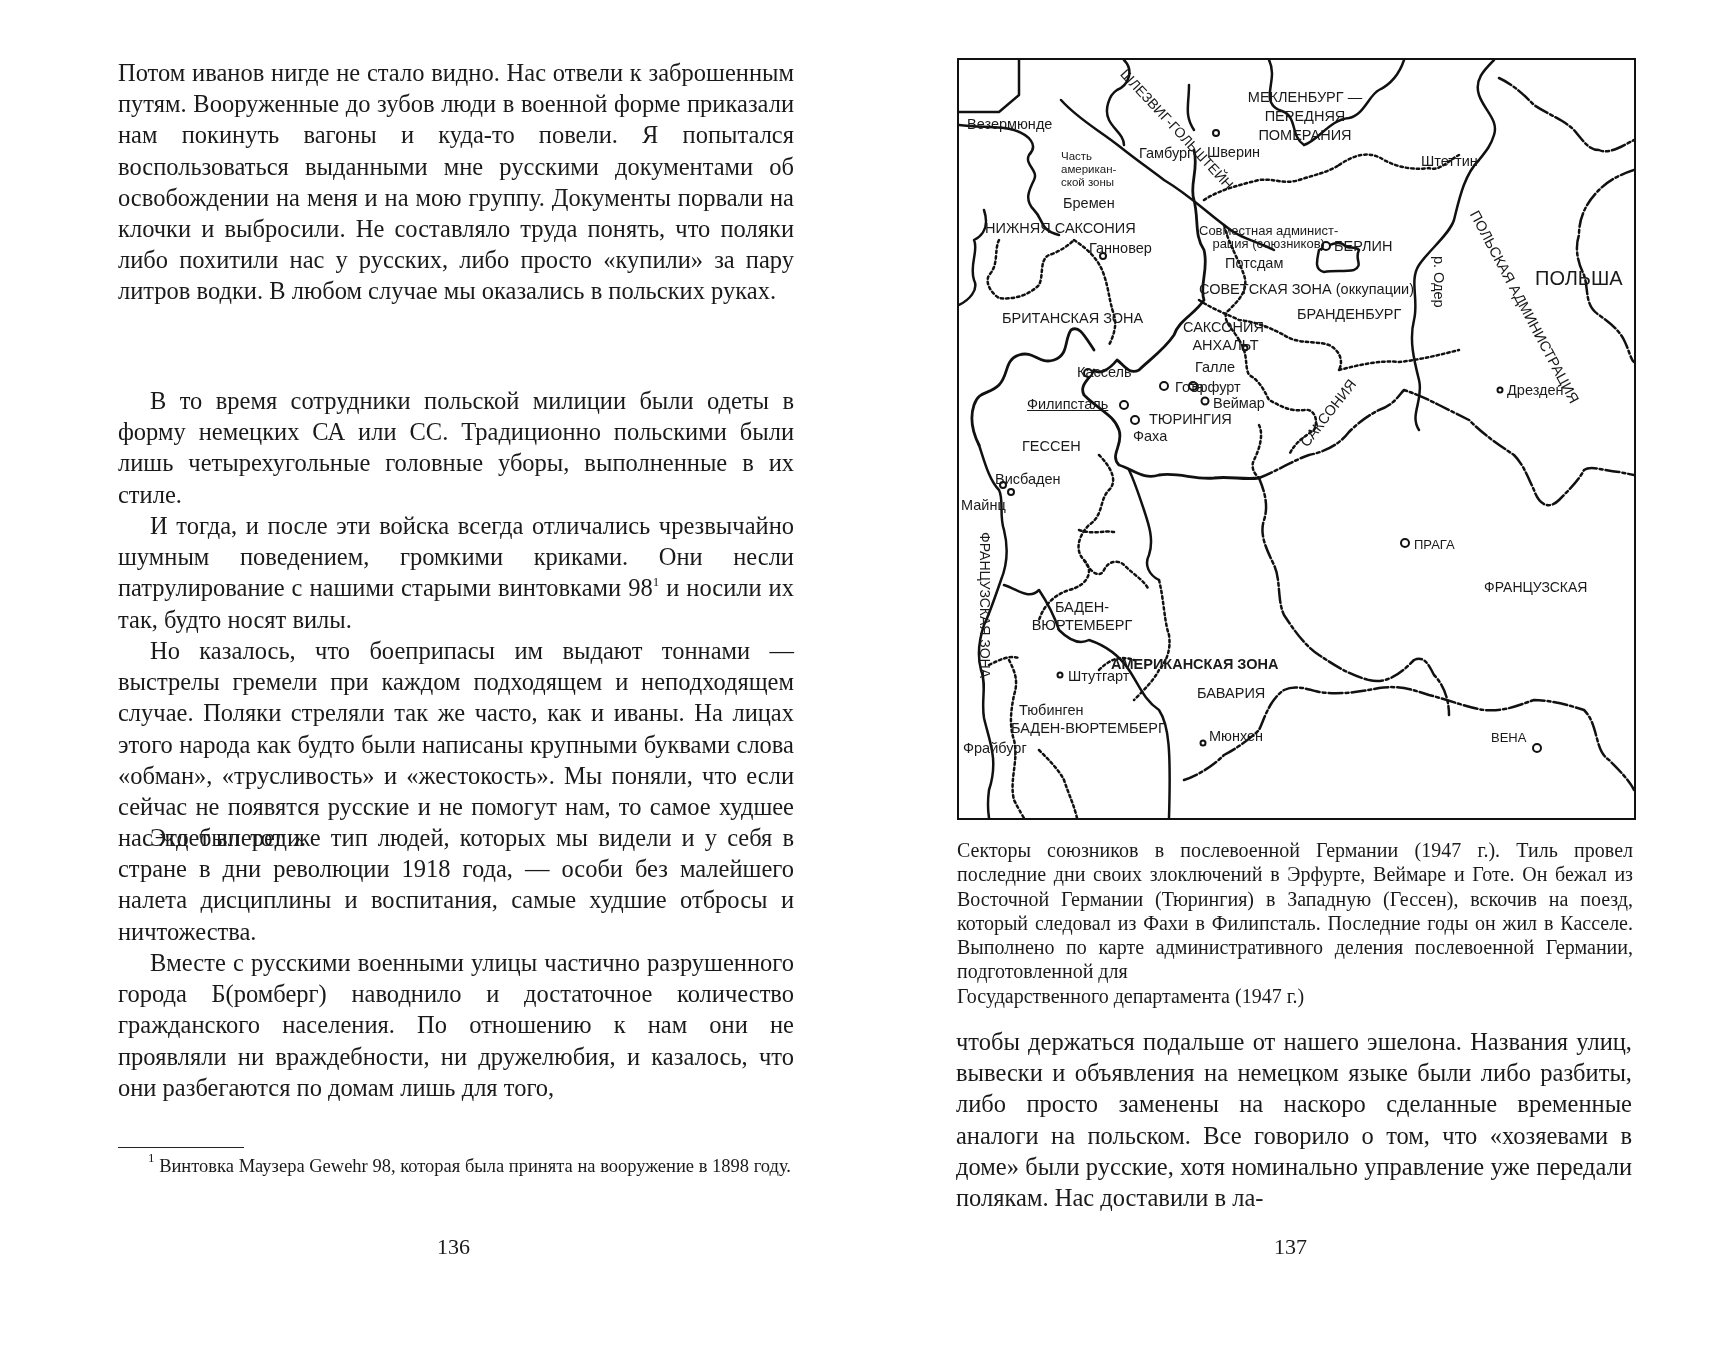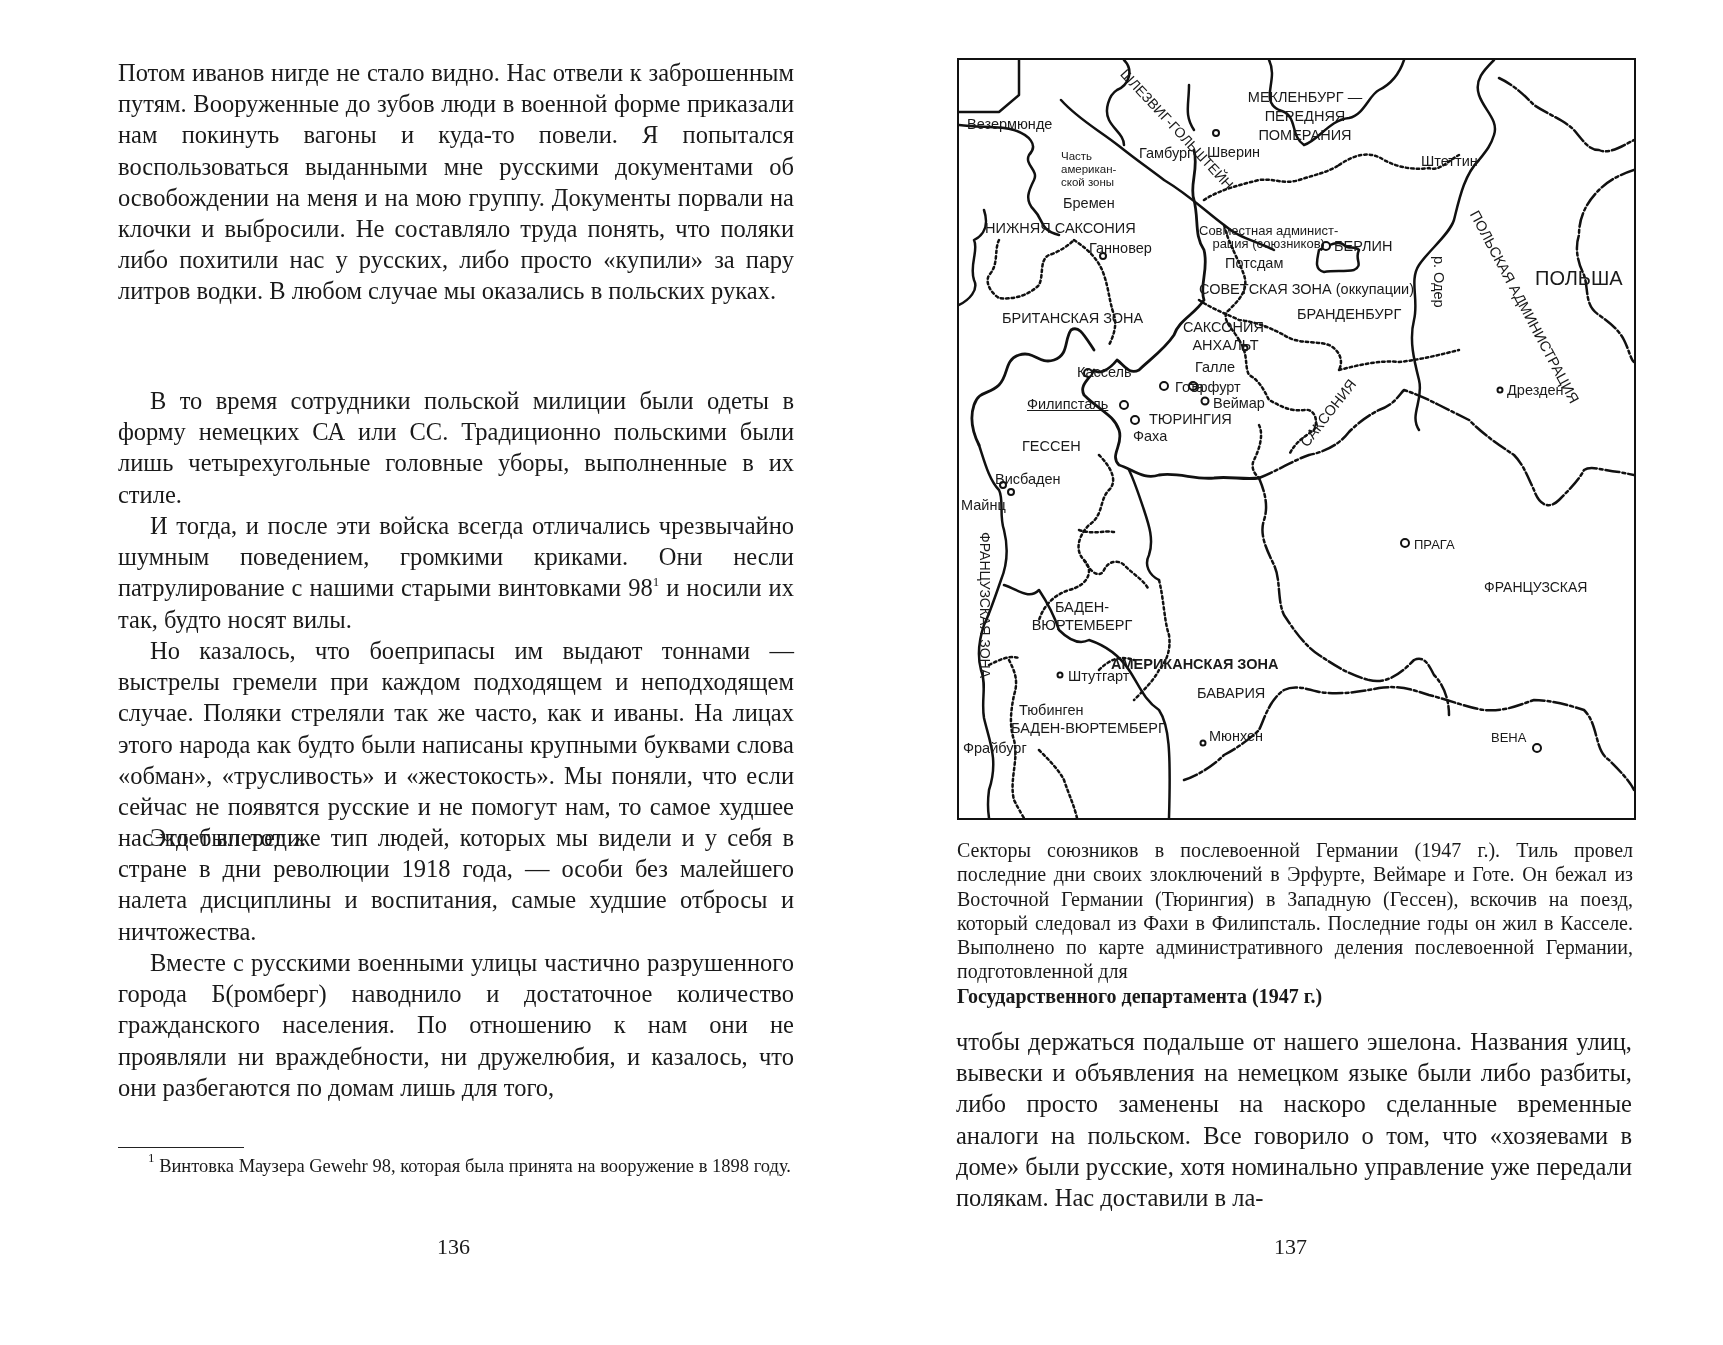--- a/index.html
+++ b/index.html
@@ -48,21 +48,21 @@
     font-family: "Liberation Sans", "DejaVu Sans", sans-serif;
     font-size: 14.5px; color: #1a1a1a; white-space: nowrap; line-height: 17px;
   }
   .lbl.small { font-size: 11.5px; line-height: 13px; }
   .lbl.region { font-size: 14.5px; text-align: center; }
   .caption {
     position: absolute; left: 96px; top: 838px; width: 676px;
     font-size: 20px; line-height: 24.3px;
     text-align: justify; text-align-last: left;
   }
-  .caption .cap-last { display: block; text-align: center; font-weight: bold; }
+  .caption .cap-last { display: block; text-align: center; }
 </style>
 </head>
 <body>
 
 <div class="page page-left">
   <p class="para" style="left:118px; top:57px; width:676px;">Потом иванов нигде не стало видно. Нас отвели к забро­шенным путям. Вооруженные до зубов люди в военной форме приказали нам покинуть вагоны и куда-то повели. Я попытался воспользоваться выданными мне русскими документами об освобождении на меня и на мою группу. Документы порвали на клочки и выбросили. Не состав­ляло труда понять, что поляки либо похитили нас у рус­ских, либо просто «купили» за пару литров водки. В лю­бом случае мы оказались в польских руках.</p>
   <p class="para indent" style="left:118px; top:385px; width:676px;">В то время сотрудники польской милиции были одеты в форму немецких СА или СС. Традиционно польскими были лишь четырехугольные головные уборы, выполнен­ные в их стиле.</p>
   <p class="para indent" style="left:118px; top:510px; width:676px;"><span>И тогда, и после эти войска всегда отличались чрез­вычайно шумным поведением, громкими криками. Они несли патрулирование с нашими старыми винтовками 98</span><sup>1</sup><span> и носили их так, будто носят вилы.</span></p>
   <p class="para indent" style="left:118px; top:635px; width:676px;">Но казалось, что боеприпасы им выдают тоннами — выстрелы гремели при каждом подходящем и неподходя­щем случае. Поляки стреляли так же часто, как и иваны. На лицах этого народа как будто были написаны круп­ными буквами слова «обман», «трусливость» и «жесто­кость». Мы поняли, что если сейчас не появятся русские и не помогут нам, то самое худшее нас ждет впереди.</p>
   <p class="para indent" style="left:118px; top:822px; width:676px;">Это был тот же тип людей, которых мы видели и у себя в стране в дни революции 1918 года, — особи без малей­шего налета дисциплины и воспитания, самые худшие отбросы и ничтожества.</p>

